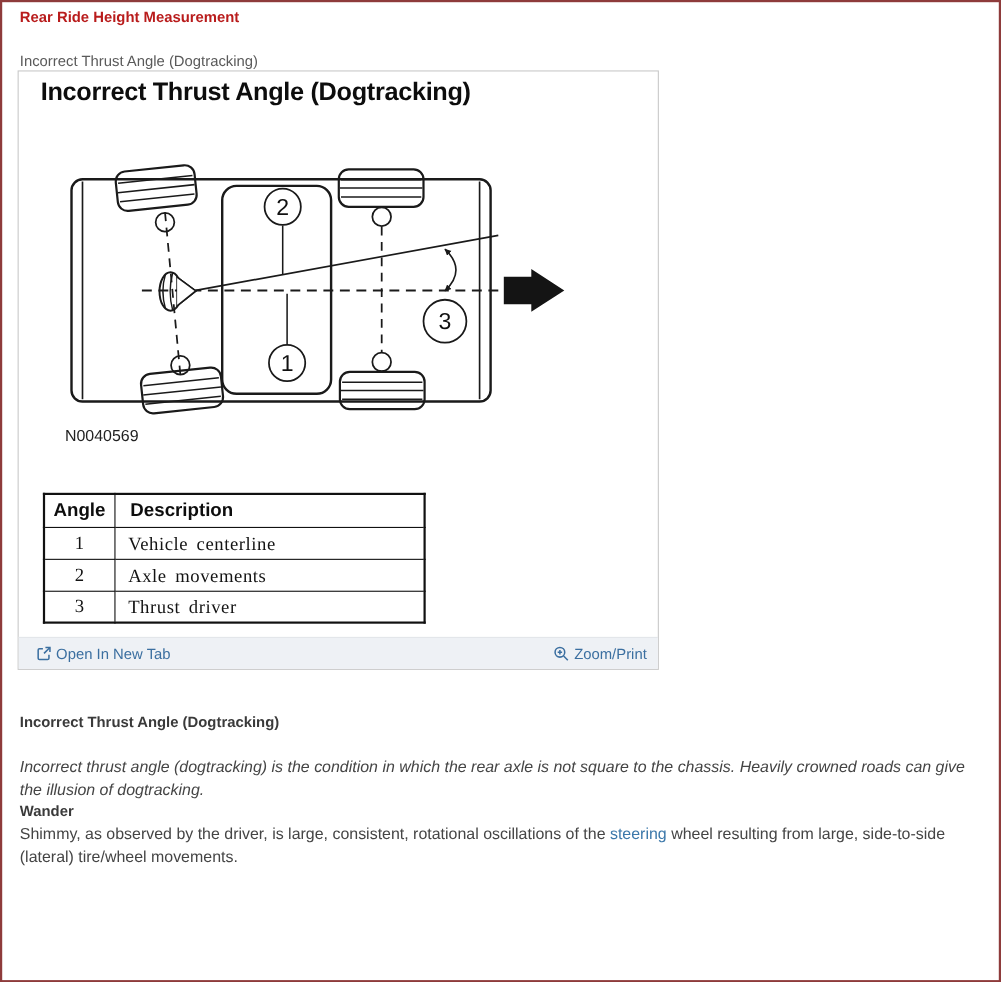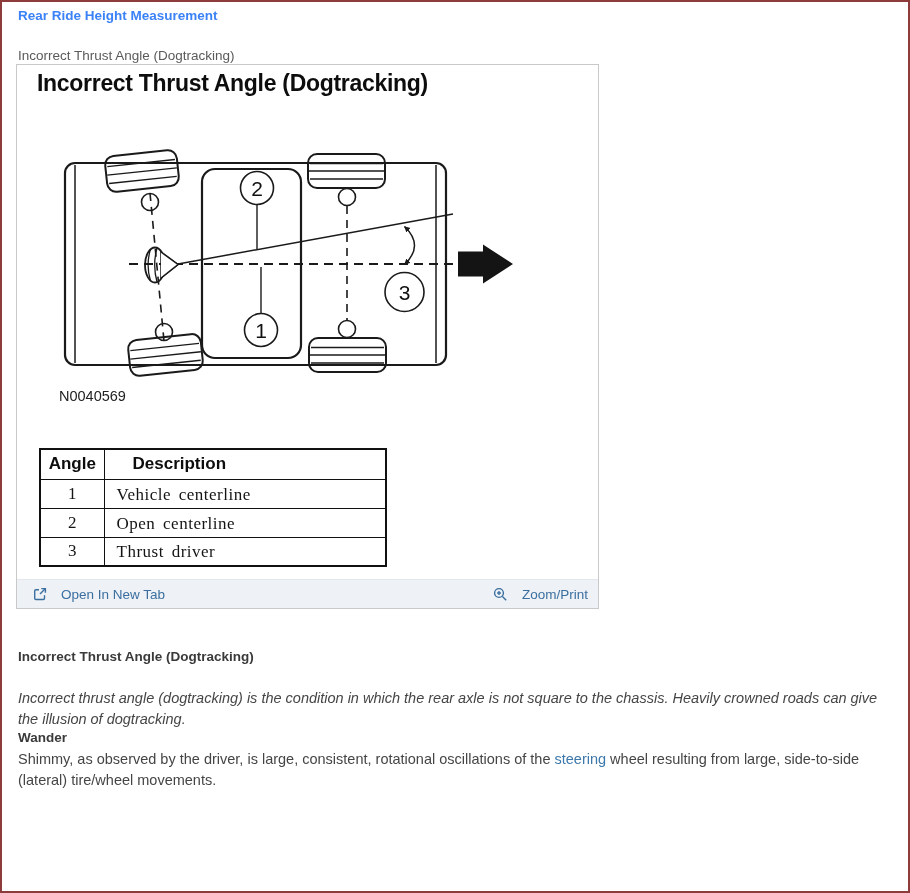--- a/index.html
+++ b/index.html
@@ -1,51 +1,51 @@
 <!DOCTYPE html>
 <html><head>
 <meta charset="utf-8">
 <style>
   html,body{margin:0;padding:0;background:#fff;}
   .page{
     position:relative;width:910px;height:893px;box-sizing:border-box;
     border:2px solid #8e3b3b;background:#fff;overflow:hidden;
     font-family:"Liberation Sans",sans-serif;color:#3d3d3d;
   }
-  .header-title{position:absolute;left:16px;top:6px;font-size:13.5px;font-weight:bold;color:#3b82f6;}
+  .header-title{position:absolute;left:16px;top:6px;font-size:13.5px;font-weight:bold;color:#b91c1c;}
   .header-subtitle{position:absolute;left:16px;top:46px;font-size:13.5px;color:#5a5a5a;}
 
   .figure-panel{
     position:absolute;left:14px;top:62px;width:583px;height:545px;box-sizing:border-box;
     border:1px solid #c9c9c9;background:#fff;
   }
   .fig-title{position:absolute;left:20px;top:5px;font-size:23px;font-weight:bold;color:#0d0d0d;letter-spacing:-0.3px;}
   .diagram{position:absolute;left:0;top:0;}
 
   .legend-wrap{position:absolute;left:22px;top:383px;}
   table.legend{border-collapse:collapse;border:2px solid #111;background:#fff;}
   table.legend th, table.legend td{border:1.5px solid #111;box-sizing:border-box;}
   table.legend th{
     font-family:"Liberation Sans",sans-serif;font-weight:bold;font-size:17px;color:#0d0d0d;
-    height:30px;text-align:left;padding:2px 8px 2px 28px;
+    height:30px;text-align:left;padding:2px 8px 2px 14px;
   }
   table.legend th.item-col{width:64px;text-align:center;padding:2px 4px;}
   table.legend th.desc-col{width:282px;}
   table.legend td{
     font-family:"Liberation Serif",serif;font-size:17px;color:#141414;
     height:29px;padding:4px 8px 2px 12px;letter-spacing:0.5px;word-spacing:3px;
   }
   table.legend td.item-col{text-align:center;padding:2px 4px;letter-spacing:0;}
 
   .fig-footer{
     position:absolute;left:0;right:0;bottom:0;height:29px;background:#eef1f5;border-top:1px solid #e3e6ea;
     display:flex;align-items:center;justify-content:space-between;padding:0 10px 0 16px;box-sizing:border-box;
   }
   .fig-link{
-    display:inline-flex;align-items:center;gap:14px;color:#3b6fa0;font-size:13.5px;text-decoration:none;cursor:pointer;
+    display:inline-flex;align-items:center;gap:4px;color:#3b6fa0;font-size:13.5px;text-decoration:none;cursor:pointer;
   }
   .fig-link svg{display:block;}
 
   .sections{position:absolute;left:16px;top:646px;width:878px;}
   .section{}
   .section:first-child{margin-top:0;}
   .sec-heading{font-size:13.5px;font-weight:bold;color:#3a3a3a;line-height:17px;}
   .sec-para{margin:3px 0 0 0;font-size:14.5px;color:#454545;line-height:20.5px;}
   .section:first-child .sec-para{margin-top:23px;font-style:italic;}
   .inline-link{color:#3c78aa;text-decoration:none;cursor:pointer;}
@@ -153,21 +153,21 @@
             <th class="desc-col">Description</th>
           </tr>
         </thead>
         <tbody id="legend-body">
             <tr>
               <td class="item-col">1</td>
               <td>Vehicle centerline</td>
             </tr>
             <tr>
               <td class="item-col">2</td>
-              <td>Open centerline</td>
+              <td>Axle movements</td>
             </tr>
             <tr>
               <td class="item-col">3</td>
               <td>Thrust driver</td>
             </tr>
           </tbody>
       </table>
     </div>
 
     <div class="fig-footer">

